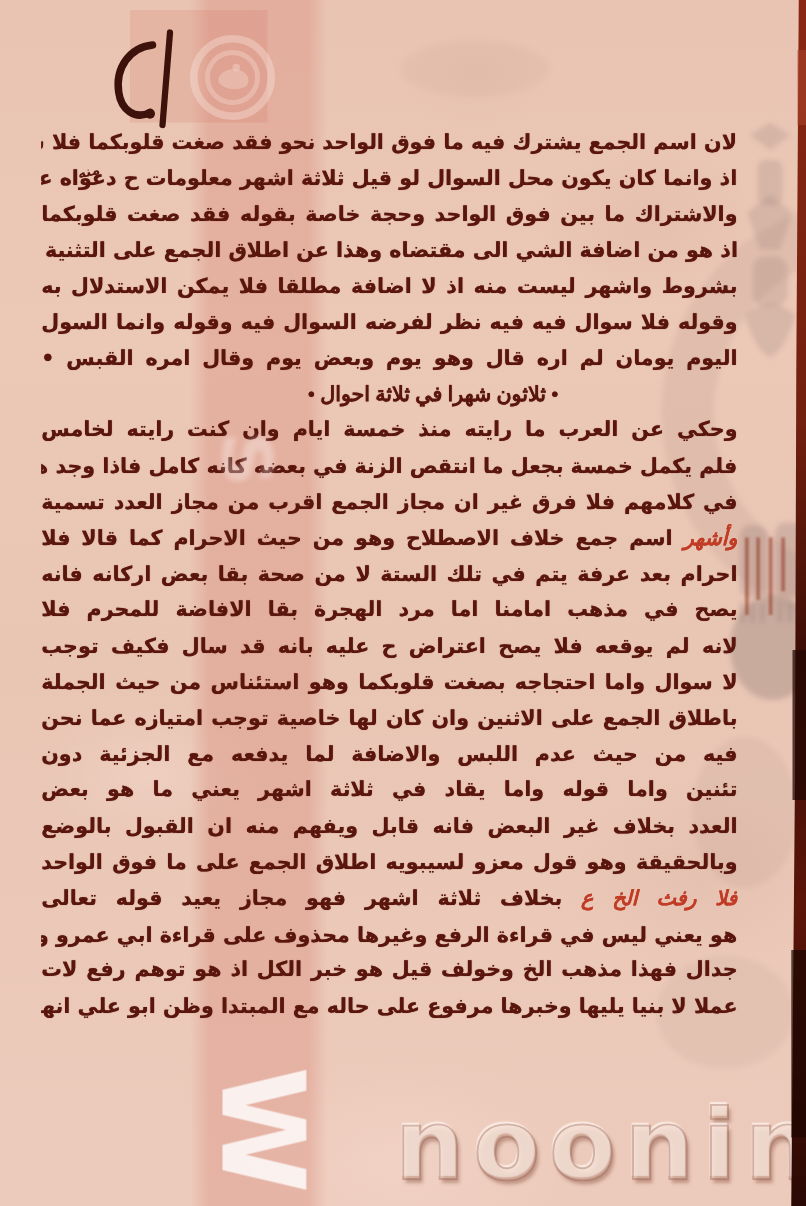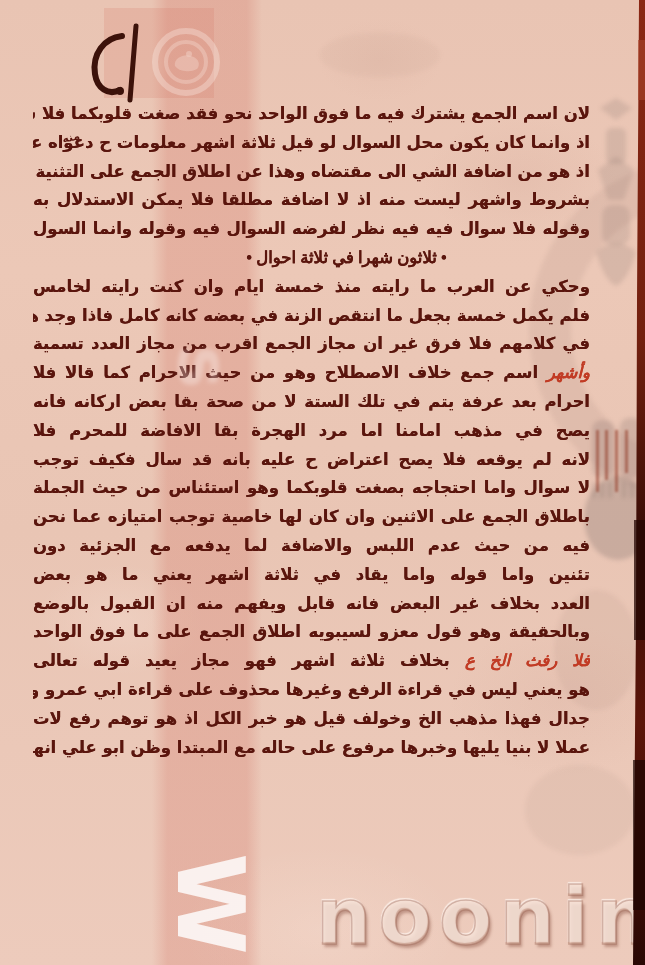--- a/index.html
+++ b/index.html
@@ -112,23 +112,25 @@
   <div class="bleed">
     <i style="left:2px"></i>
       <i style="left:11px;height:80%"></i>
       <i style="left:21px"></i>
       <i style="left:31px;height:70%"></i>
   </div>
 
   <div class="ms" id="lines">
       <div class="ms-line"><span>لان اسم الجمع يشترك فيه ما فوق الواحد نحو فقد صغت قلوبكما فلا سوال</span></div>
       <div class="ms-line"><span>اذ وانما كان يكون محل السوال لو قيل ثلاثة اشهر معلومات ح دعواه عامة</span></div>
+      <div class="ms-line"><span>والاشتراك ما بين فوق الواحد وحجة خاصة بقوله فقد صغت قلوبكما</span></div>
       <div class="ms-line"><span>اذ هو من اضافة الشي الى مقتضاه وهذا عن اطلاق الجمع على التثنية له</span></div>
       <div class="ms-line"><span>بشروط واشهر ليست منه اذ لا اضافة مطلقا فلا يمكن الاستدلال به</span></div>
       <div class="ms-line"><span>وقوله فلا سوال فيه فيه نظر لفرضه السوال فيه وقوله وانما السول</span></div>
+      <div class="ms-line"><span>اليوم يومان لم اره قال وهو يوم وبعض يوم وقال امره القبس •</span></div>
       <div class="ms-line center"><span>• ثلاثون شهرا في ثلاثة احوال •</span></div>
       <div class="ms-line"><span>وحكي عن العرب ما رايته منذ خمسة ايام وان كنت رايته لخامس</span></div>
       <div class="ms-line"><span>فلم يكمل خمسة بجعل ما انتقص الزنة في بعضه كانه كامل فاذا وجد هذا</span></div>
       <div class="ms-line"><span>في كلامهم فلا فرق غير ان مجاز الجمع اقرب من مجاز العدد تسمية</span></div>
       <div class="ms-line"><span class="red">وأشهر</span> <span>اسم جمع خلاف الاصطلاح وهو من حيث الاحرام كما قالا فلا</span></div>
       <div class="ms-line"><span>احرام بعد عرفة يتم في تلك الستة لا من صحة بقا بعض اركانه فانه</span></div>
       <div class="ms-line"><span>يصح في مذهب امامنا اما مرد الهجرة بقا الافاضة للمحرم فلا</span></div>
       <div class="ms-line"><span>لانه لم يوقعه فلا يصح اعتراض ح عليه بانه قد سال فكيف توجب</span></div>
       <div class="ms-line"><span>لا سوال واما احتجاجه بصغت قلوبكما وهو استئناس من حيث الجملة</span></div>
       <div class="ms-line"><span>باطلاق الجمع على الاثنين وان كان لها خاصية توجب امتيازه عما نحن</span></div>

